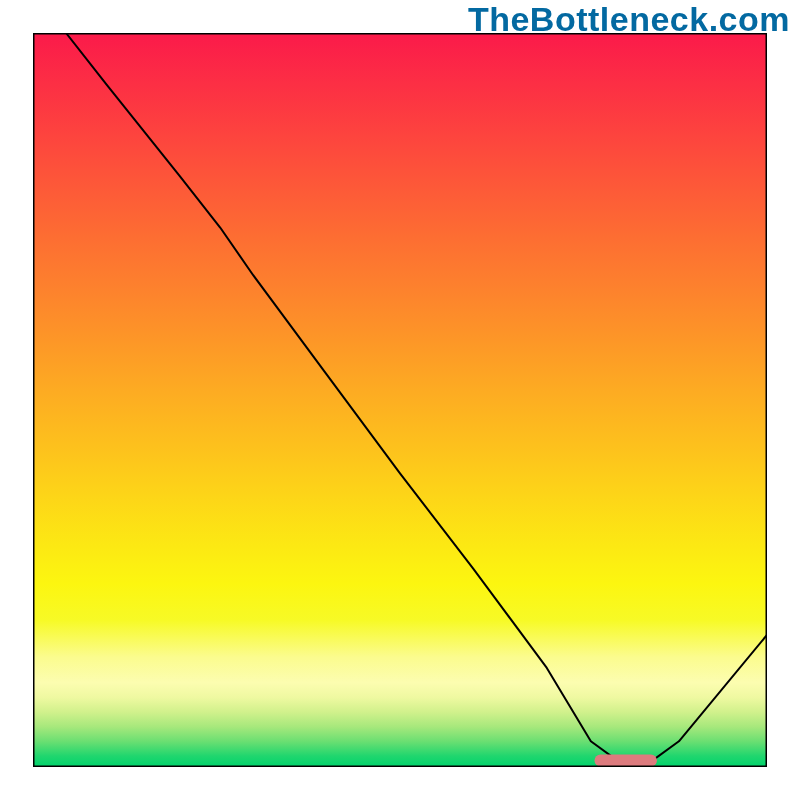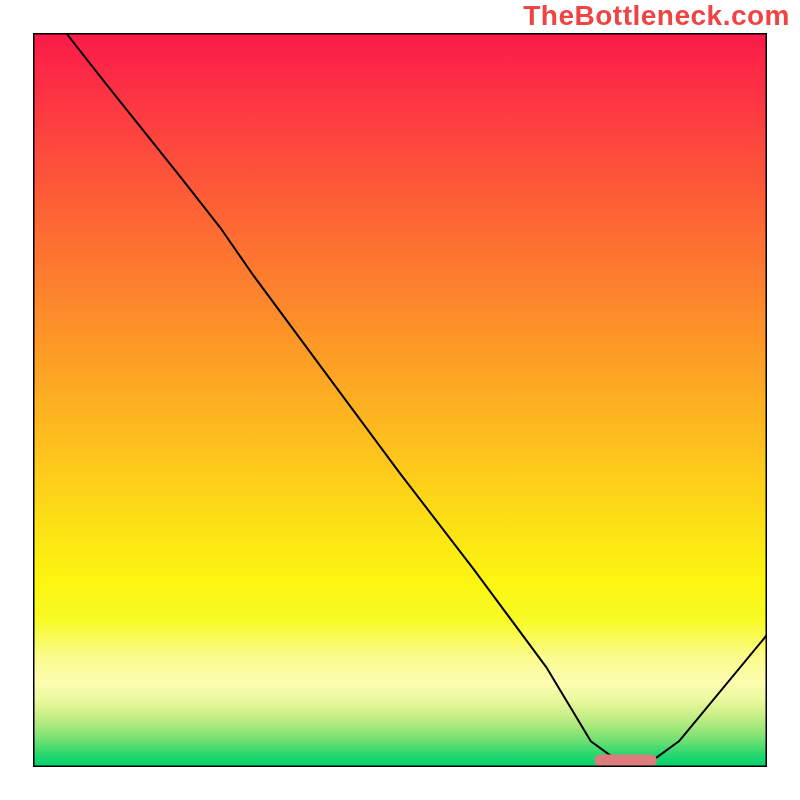--- a/index.html
+++ b/index.html
@@ -13,23 +13,23 @@
   }
   .wrap {
     position: relative;
     width: 800px;
     height: 800px;
   }
   .watermark {
     position: absolute;
     top: 0;
     right: 10px;
-    font-size: 28px;
+    font-size: 34px;
     font-weight: bold;
-    color: #ef4444;
+    color: #0369a1;
     letter-spacing: 0.5px;
   }
   .plot-frame {
     position: absolute;
     left: 33px;
     top: 33px;
     width: 734px;
     height: 734px;
     background: #ffffff;
   }

